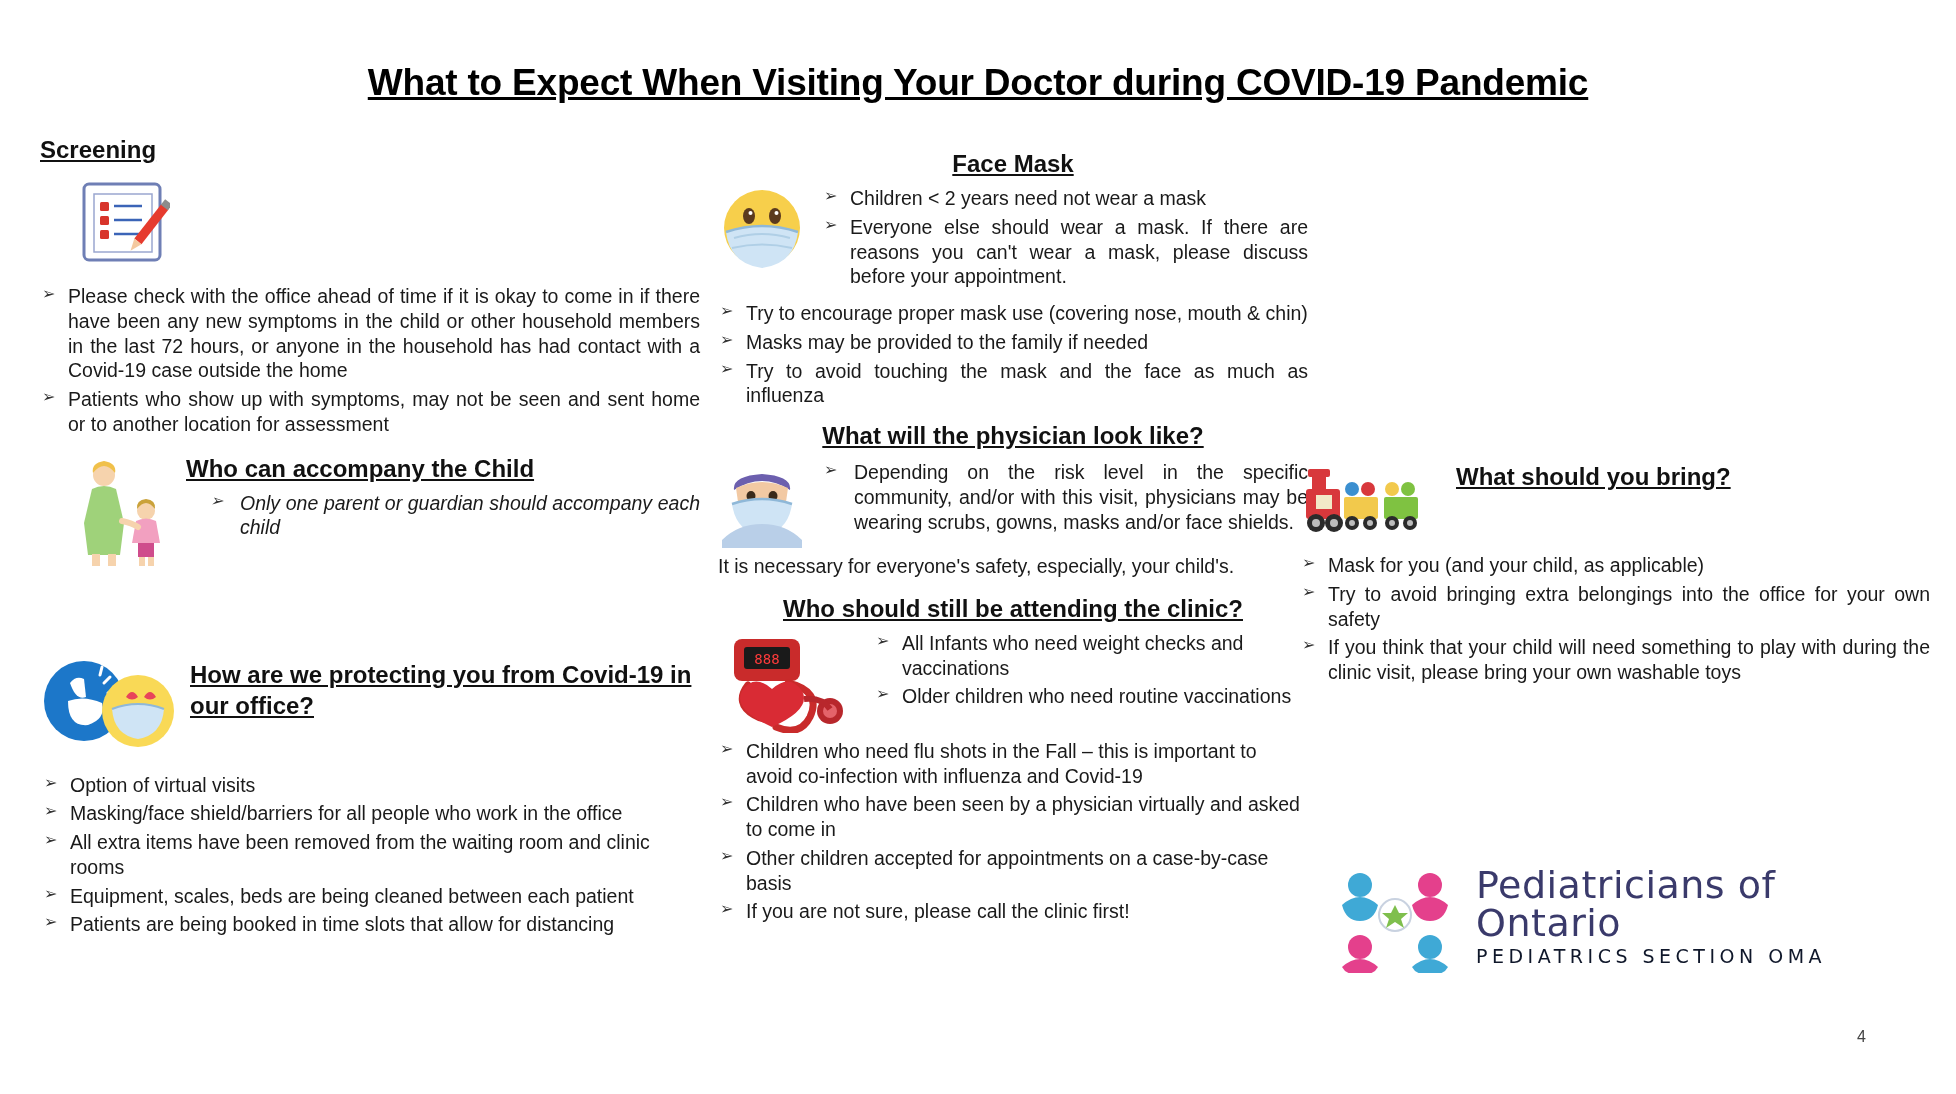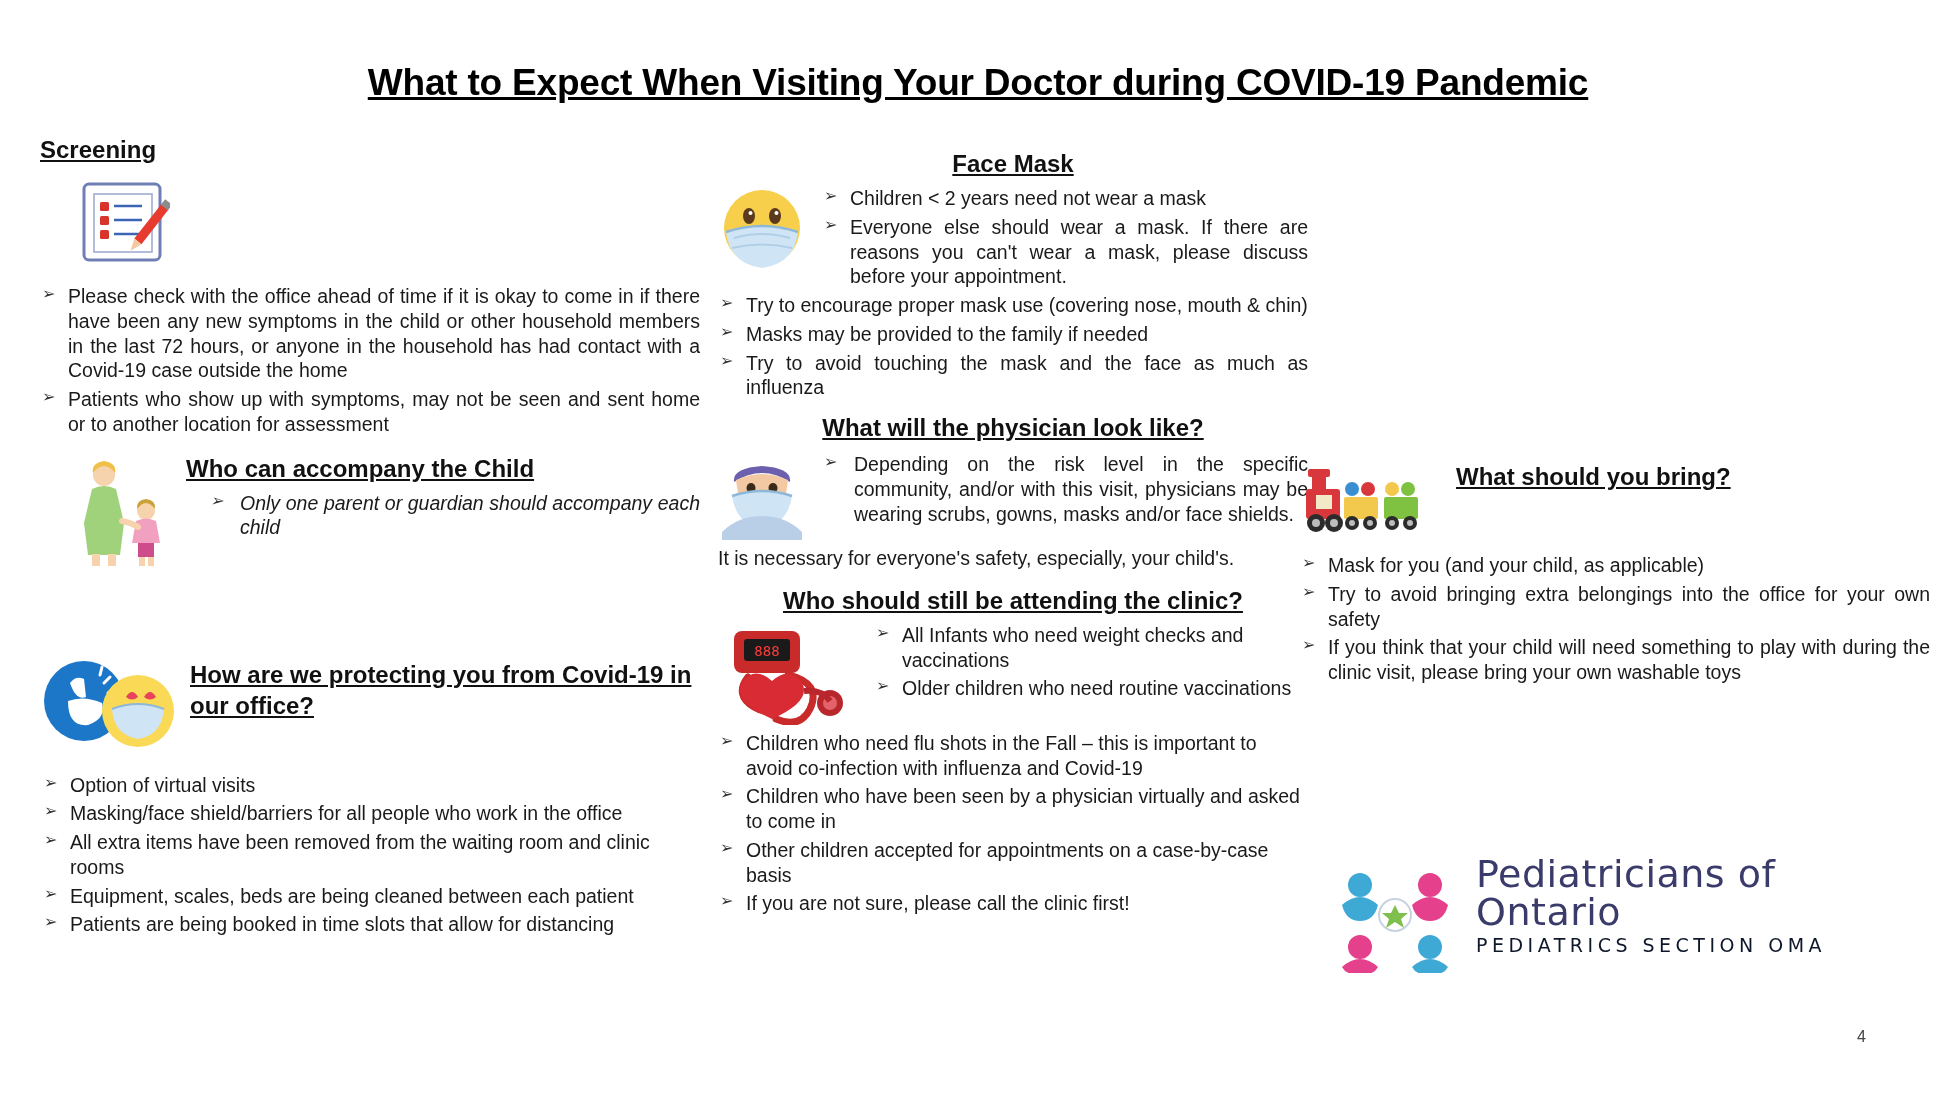--- a/index.html
+++ b/index.html
@@ -101,21 +101,21 @@
     font-size: 16px;
     color: #444;
   }
 
   .logo-wrap {
     position: absolute;
     left: 1330px;
     top: 855px;
     width: 600px;
     display: flex;
-    align-items: flex-start;
+    align-items: center;
   }
   .logo-text {
     margin-left: 16px;
     line-height: 1;
   }
   .logo-main {
     font-size: 38px;
     color: #3a3a6b;
     letter-spacing: 0.5px;
     font-family: "DejaVu Sans", sans-serif;
@@ -259,21 +259,21 @@
           <path d="M16 50 q28 -8 56 0" stroke="#b0cfe6" stroke-width="2" fill="none"></path>
           <path d="M14 60 q30 -7 60 0" stroke="#b0cfe6" stroke-width="2" fill="none"></path>
         </svg>
       </div>
       <ul class="bul" style="margin-left:104px;">
         <li>Children &lt; 2 years need not wear a mask</li>
         <li>Everyone else should wear a mask.   If there are reasons you can't wear a mask, please discuss before your appointment.</li>
       </ul>
     </div>
 
-    <ul class="bul" style="margin-top:0;">
+    <ul class="bul" style="margin-top:8px;">
       <li>Try to encourage proper mask use (covering nose, mouth &amp; chin)</li>
       <li>Masks may be provided to the family if needed</li>
       <li>Try to avoid touching the mask and the face as much as influenza</li>
     </ul>
 
     <h2 class="sec sec-center" style="margin-top:14px;">What will the physician look like?</h2>
 
     <div class="clearfix" style="margin-top:10px;">
       <div class="icon float-left" style="margin:2px 6px 0 0;">
         <svg width="88" height="86" viewBox="0 0 88 86">

